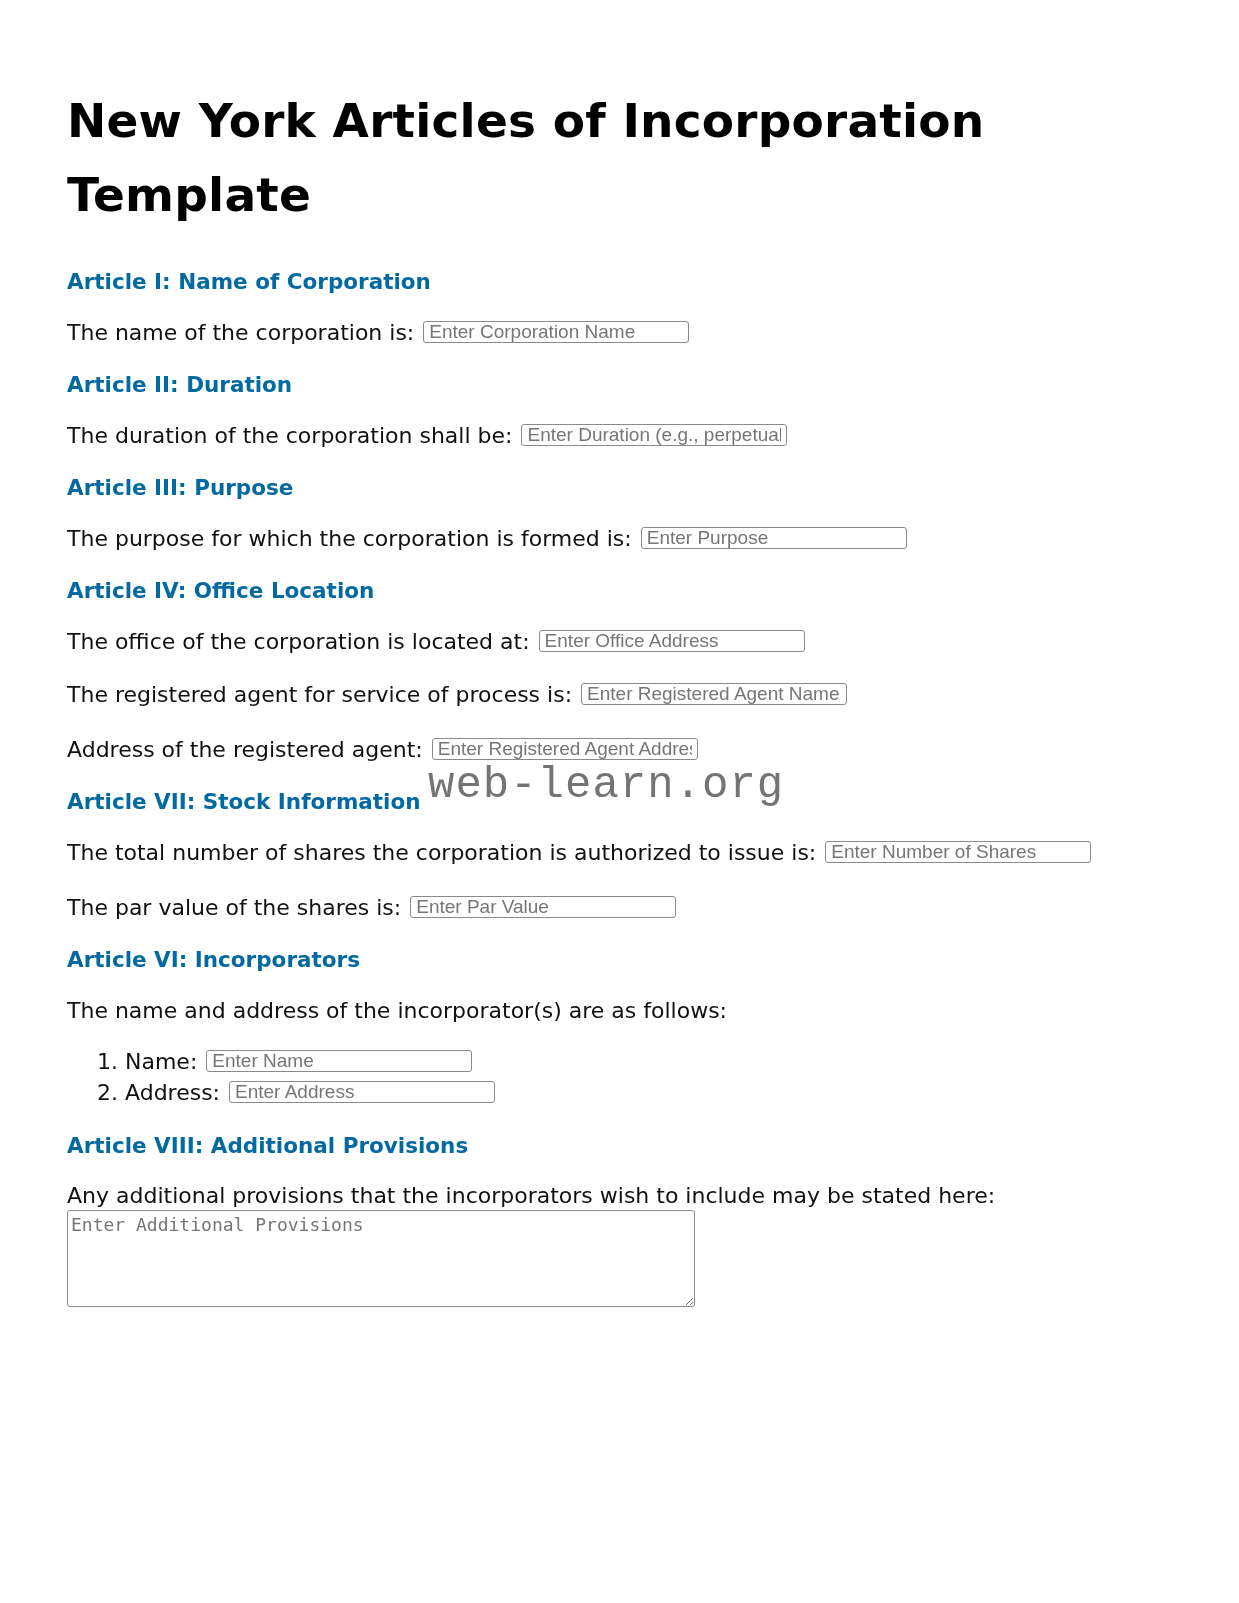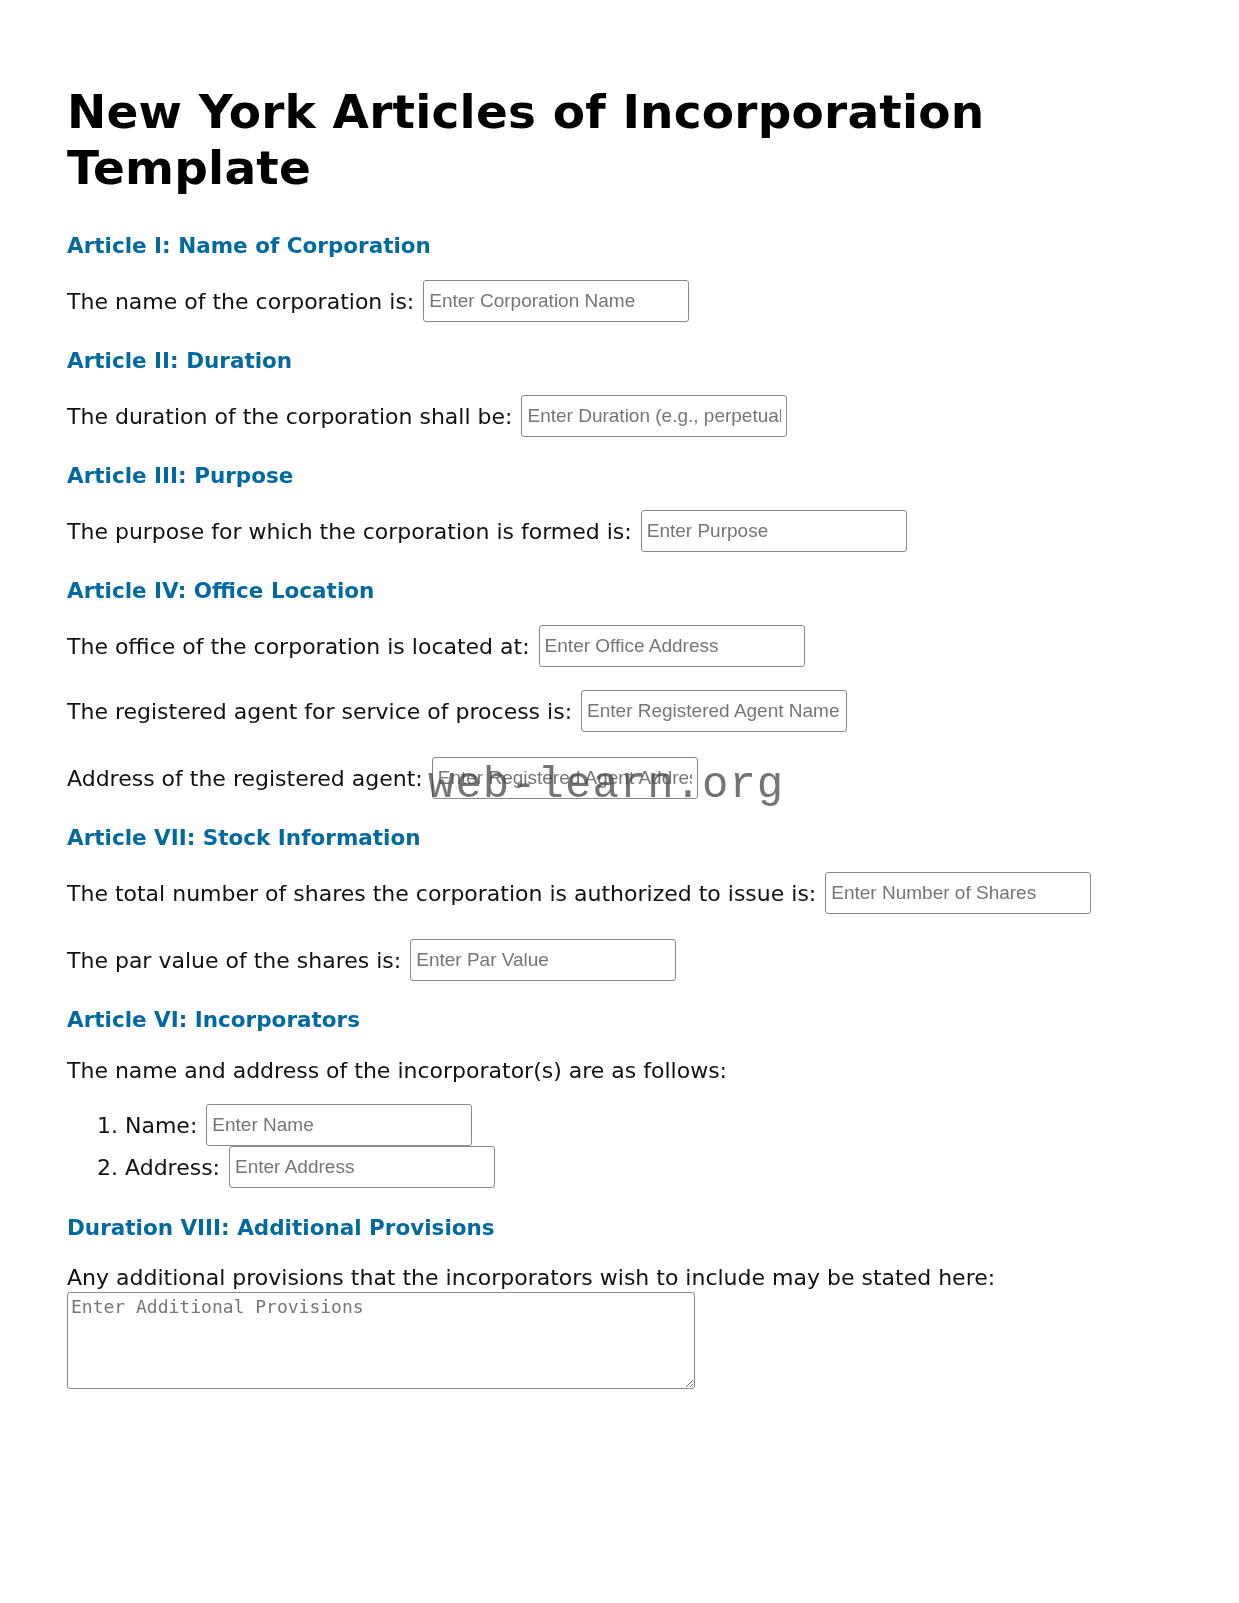--- a/index.html
+++ b/index.html
@@ -18,21 +18,21 @@
     .page {
       position: absolute;
       left: 67px;
       top: 84px;
       width: 1090px;
     }
     h1 {
       font-family: "DejaVu Sans", sans-serif;
       font-weight: bold;
       font-size: 47px;
-      line-height: 56px;
+      line-height: 74px;
       margin: 0 0 36px 0;
       color: #000;
       letter-spacing: 0.2px;
     }
     .intro {
       font-size: 22px;
       line-height: 28px;
       margin: 0 0 22px 0;
     }
     h2 {
@@ -46,21 +46,21 @@
     .row {
       font-size: 22px;
       line-height: 30px;
       margin: 0 0 23px 0;
       white-space: nowrap;
     }
     .row.tight { margin-bottom: 25px; }
     input.field {
       box-sizing: border-box;
       width: 266px;
-      height: 42px;
+      height: 22px;
       border: 1.5px solid #8a8a8a;
       border-radius: 3px;
       padding: 0 5px;
       font-family: "Liberation Sans", sans-serif;
       font-size: 19px;
       color: #333;
       background: #fff;
       vertical-align: middle;
       margin-left: 2px;
       position: relative;
@@ -173,19 +173,19 @@
         <input class="field" type="text" placeholder="Enter Name" style="">
       </li>
       <li>
         <span>Address:</span>
         <input class="field" type="text" placeholder="Enter Address" style="">
       </li>
     </ol>
   </section>
 
   <section>
-    <h2>Duration VIII: Additional Provisions</h2>
+    <h2>Article VIII: Additional Provisions</h2>
     <div class="row lbl-prov">Any additional provisions that the incorporators wish to include may be stated here:</div>
     <textarea class="provisions" placeholder="Enter Additional Provisions" style=""></textarea>
   </section>
 </div>
 
 <div class="watermark">web-learn.org</div>
 
 </body></html>

